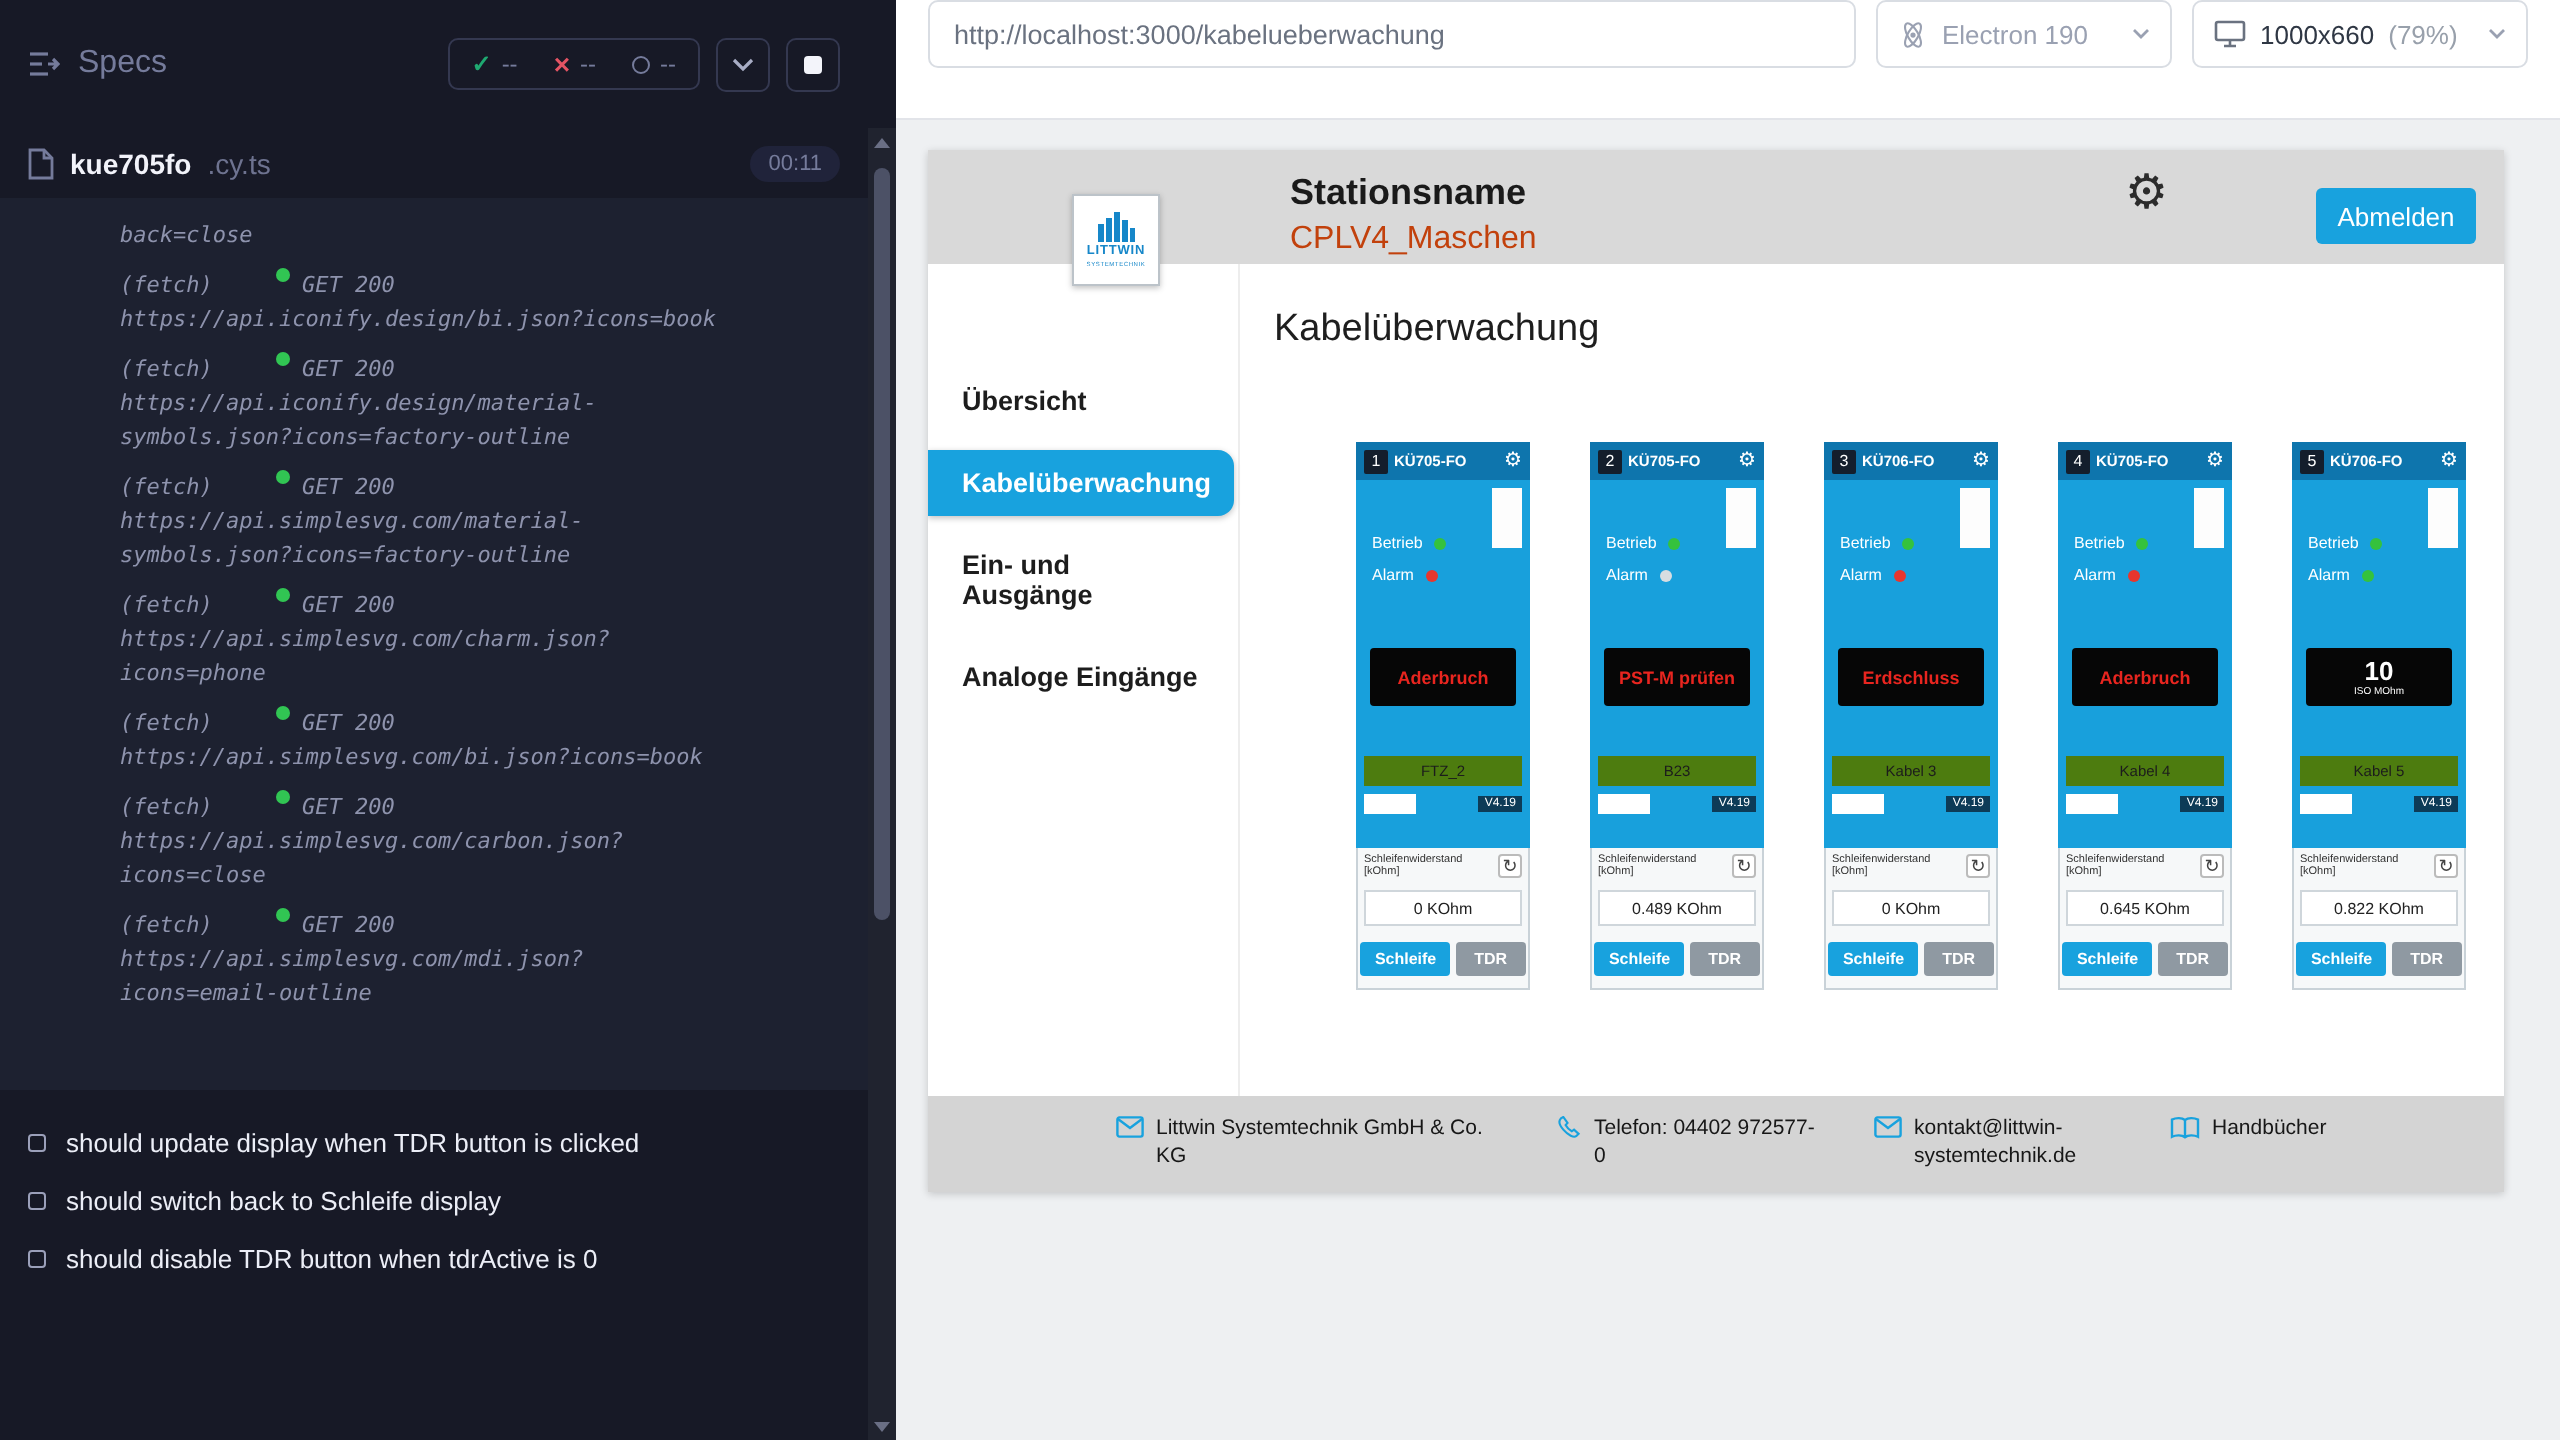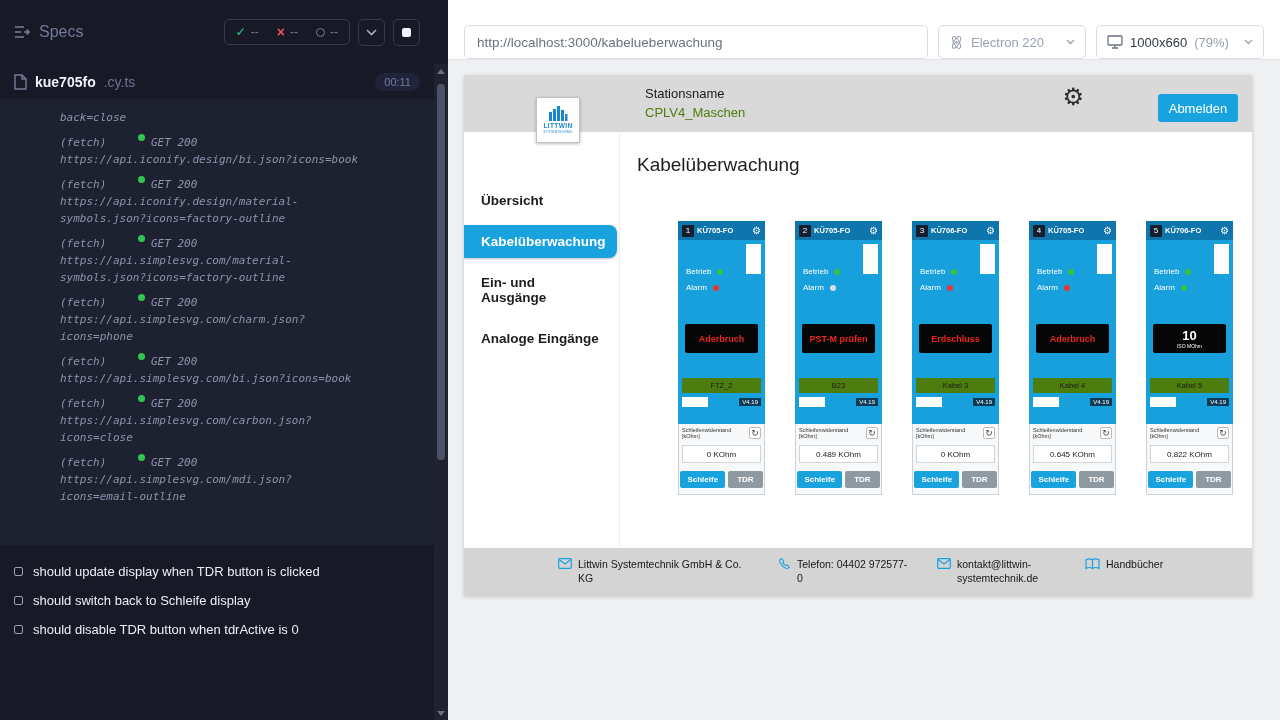--- a/index.html
+++ b/index.html
@@ -39,38 +39,38 @@
   .cy-scrollbar { width:14px; background:#171926; flex:none; position:relative; }
   .sb-track { position:absolute; left:0; top:64px; bottom:0; width:14px; background:#20232f; }
   .sb-arrow { position:absolute; left:0; width:14px; height:14px; display:flex; align-items:center; justify-content:center; }
   .sb-arrow.up { top:64px; } .sb-arrow.down { bottom:0; }
   .tri-up { width:0; height:0; border-left:4px solid transparent; border-right:4px solid transparent; border-bottom:5px solid #6a6f85; }
   .tri-down { width:0; height:0; border-left:4px solid transparent; border-right:4px solid transparent; border-top:5px solid #6a6f85; }
   .sb-thumb { position:absolute; left:3px; top:84px; width:8px; height:376px; background:#4c5166; border-radius:4px; cursor:pointer; }
 
   
   .right-side { flex:1; display:flex; flex-direction:column; }
-  .browser-bar { height:60px; background:#fff; border-bottom:1px solid #e2e4e9; display:flex; align-items:flex-end; padding:0 14px 0 16px; gap:10px; flex:none; }
+  .browser-bar { height:60px; background:#fff; border-bottom:1px solid #e2e4e9; display:flex; align-items:flex-start; padding:0 14px 0 16px; gap:10px; flex:none; }
   .url-box { width:464px; height:34px; border:1px solid #d9dde3; border-radius:5px; padding:0 12px; color:#6a7280; font-size:13.5px; font-family:"Liberation Sans", sans-serif; background:#fff; outline:none; }
   .select-box { height:34px; border:1px solid #d9dde3; border-radius:5px; display:flex; align-items:center; gap:7px; padding:0 10px; font-size:13px; cursor:pointer; background:#fff; }
   .sel-electron { width:148px; color:#9aa1b2; }
   .sel-viewport { width:168px; color:#2f3744; }
   .dim-zoom { color:#98a0ab; }
   .chev { margin-left:auto; }
 
   .stage { flex:1; background:#eef0f2; position:relative; }
   .app-frame { position:absolute; left:16px; top:15px; width:788px; height:521px; background:#fff; box-shadow:0 1px 4px rgba(0,0,0,.18); overflow:hidden; }
 
   .app-header { height:57px; background:#d9d9d9; position:relative; z-index:3; }
   .logo { position:absolute; left:72px; top:22px; width:44px; height:46px; background:#fff; border:1px solid #bcc3c9; box-shadow:0 1px 3px rgba(0,0,0,.25); display:flex; flex-direction:column; align-items:center; justify-content:center; gap:1px; }
   .logo-text { color:#1687c9; font-size:6.5px; font-weight:700; letter-spacing:.4px; }
   .logo-sub { color:#1687c9; font-size:3px; letter-spacing:.3px; }
   .station { position:absolute; left:181px; top:11px; }
-  .station-label { font-weight:400; font-size:13px; color:#1a1a1a; }
-  .station-value { font-size:13px; color:#4d7c0f; margin-top:4px; }
+  .station-label { font-weight:700; font-size:18px; color:#1a1a1a; }
+  .station-value { font-size:16px; color:#c2410c; margin-top:4px; }
   .header-gear { position:absolute; right:168px; top:10px; font-size:24px; color:#2c2c2c; cursor:pointer; line-height:1; }
   .logout-btn { position:absolute; right:14px; top:19px; width:80px; height:28px; background:#18a2de; color:#fff; font-size:13px; border:none; border-radius:3px; cursor:pointer; font-family:"Liberation Sans", sans-serif; }
 
   .app-body { display:flex; height:416px; }
   .app-sidebar { width:156px; border-right:1px solid #ededed; padding-top:52px; flex:none; }
   .side-item { padding:9px 17px; font-size:13.5px; font-weight:600; color:#1d1d1d; margin-bottom:8px; cursor:pointer; }
   .side-item.active { background:#18a2de; color:#fff; border-radius:0 8px 8px 0; margin-right:2px; box-shadow:0 1px 3px rgba(0,0,0,.25); }
 
   .app-main { flex:1; padding:22px 14px 0 17px; }
   .page-title { font-size:19px; font-weight:500; color:#1e1e1e; }
@@ -258,21 +258,21 @@
     <div class="browser-bar">
       <input class="url-box" readonly="" value="http://localhost:3000/kabelueberwachung" style="">
       <div class="select-box sel-electron">
         <svg width="15" height="15" viewBox="0 0 16 16">
             <g stroke="#9aa1b2" fill="none" stroke-width="1.1">
               <ellipse cx="8" cy="8" rx="7" ry="2.8" transform="rotate(60 8 8)"></ellipse>
               <ellipse cx="8" cy="8" rx="7" ry="2.8" transform="rotate(-60 8 8)"></ellipse>
             </g>
             <circle cx="8" cy="8" r="1.4" fill="#9aa1b2"></circle>
           </svg>
-        <span>Electron 220</span>
+        <span>Electron 190</span>
         <svg class="chev" width="9" height="6" viewBox="0 0 9 6">
             <path d="M1 1l3.5 3.5L8 1" stroke="#9aa1b2" stroke-width="1.4" fill="none"></path>
           </svg>
       </div>
       <div class="select-box sel-viewport">
         <svg width="16" height="14" viewBox="0 0 16 14">
             <rect x="1" y="1" width="14" height="9" rx="1" fill="none" stroke="#6a7280" stroke-width="1.3"></rect>
             <path d="M5 13h6M8 10v3" stroke="#6a7280" stroke-width="1.3"></path>
           </svg>
         <span>1000x660</span>

